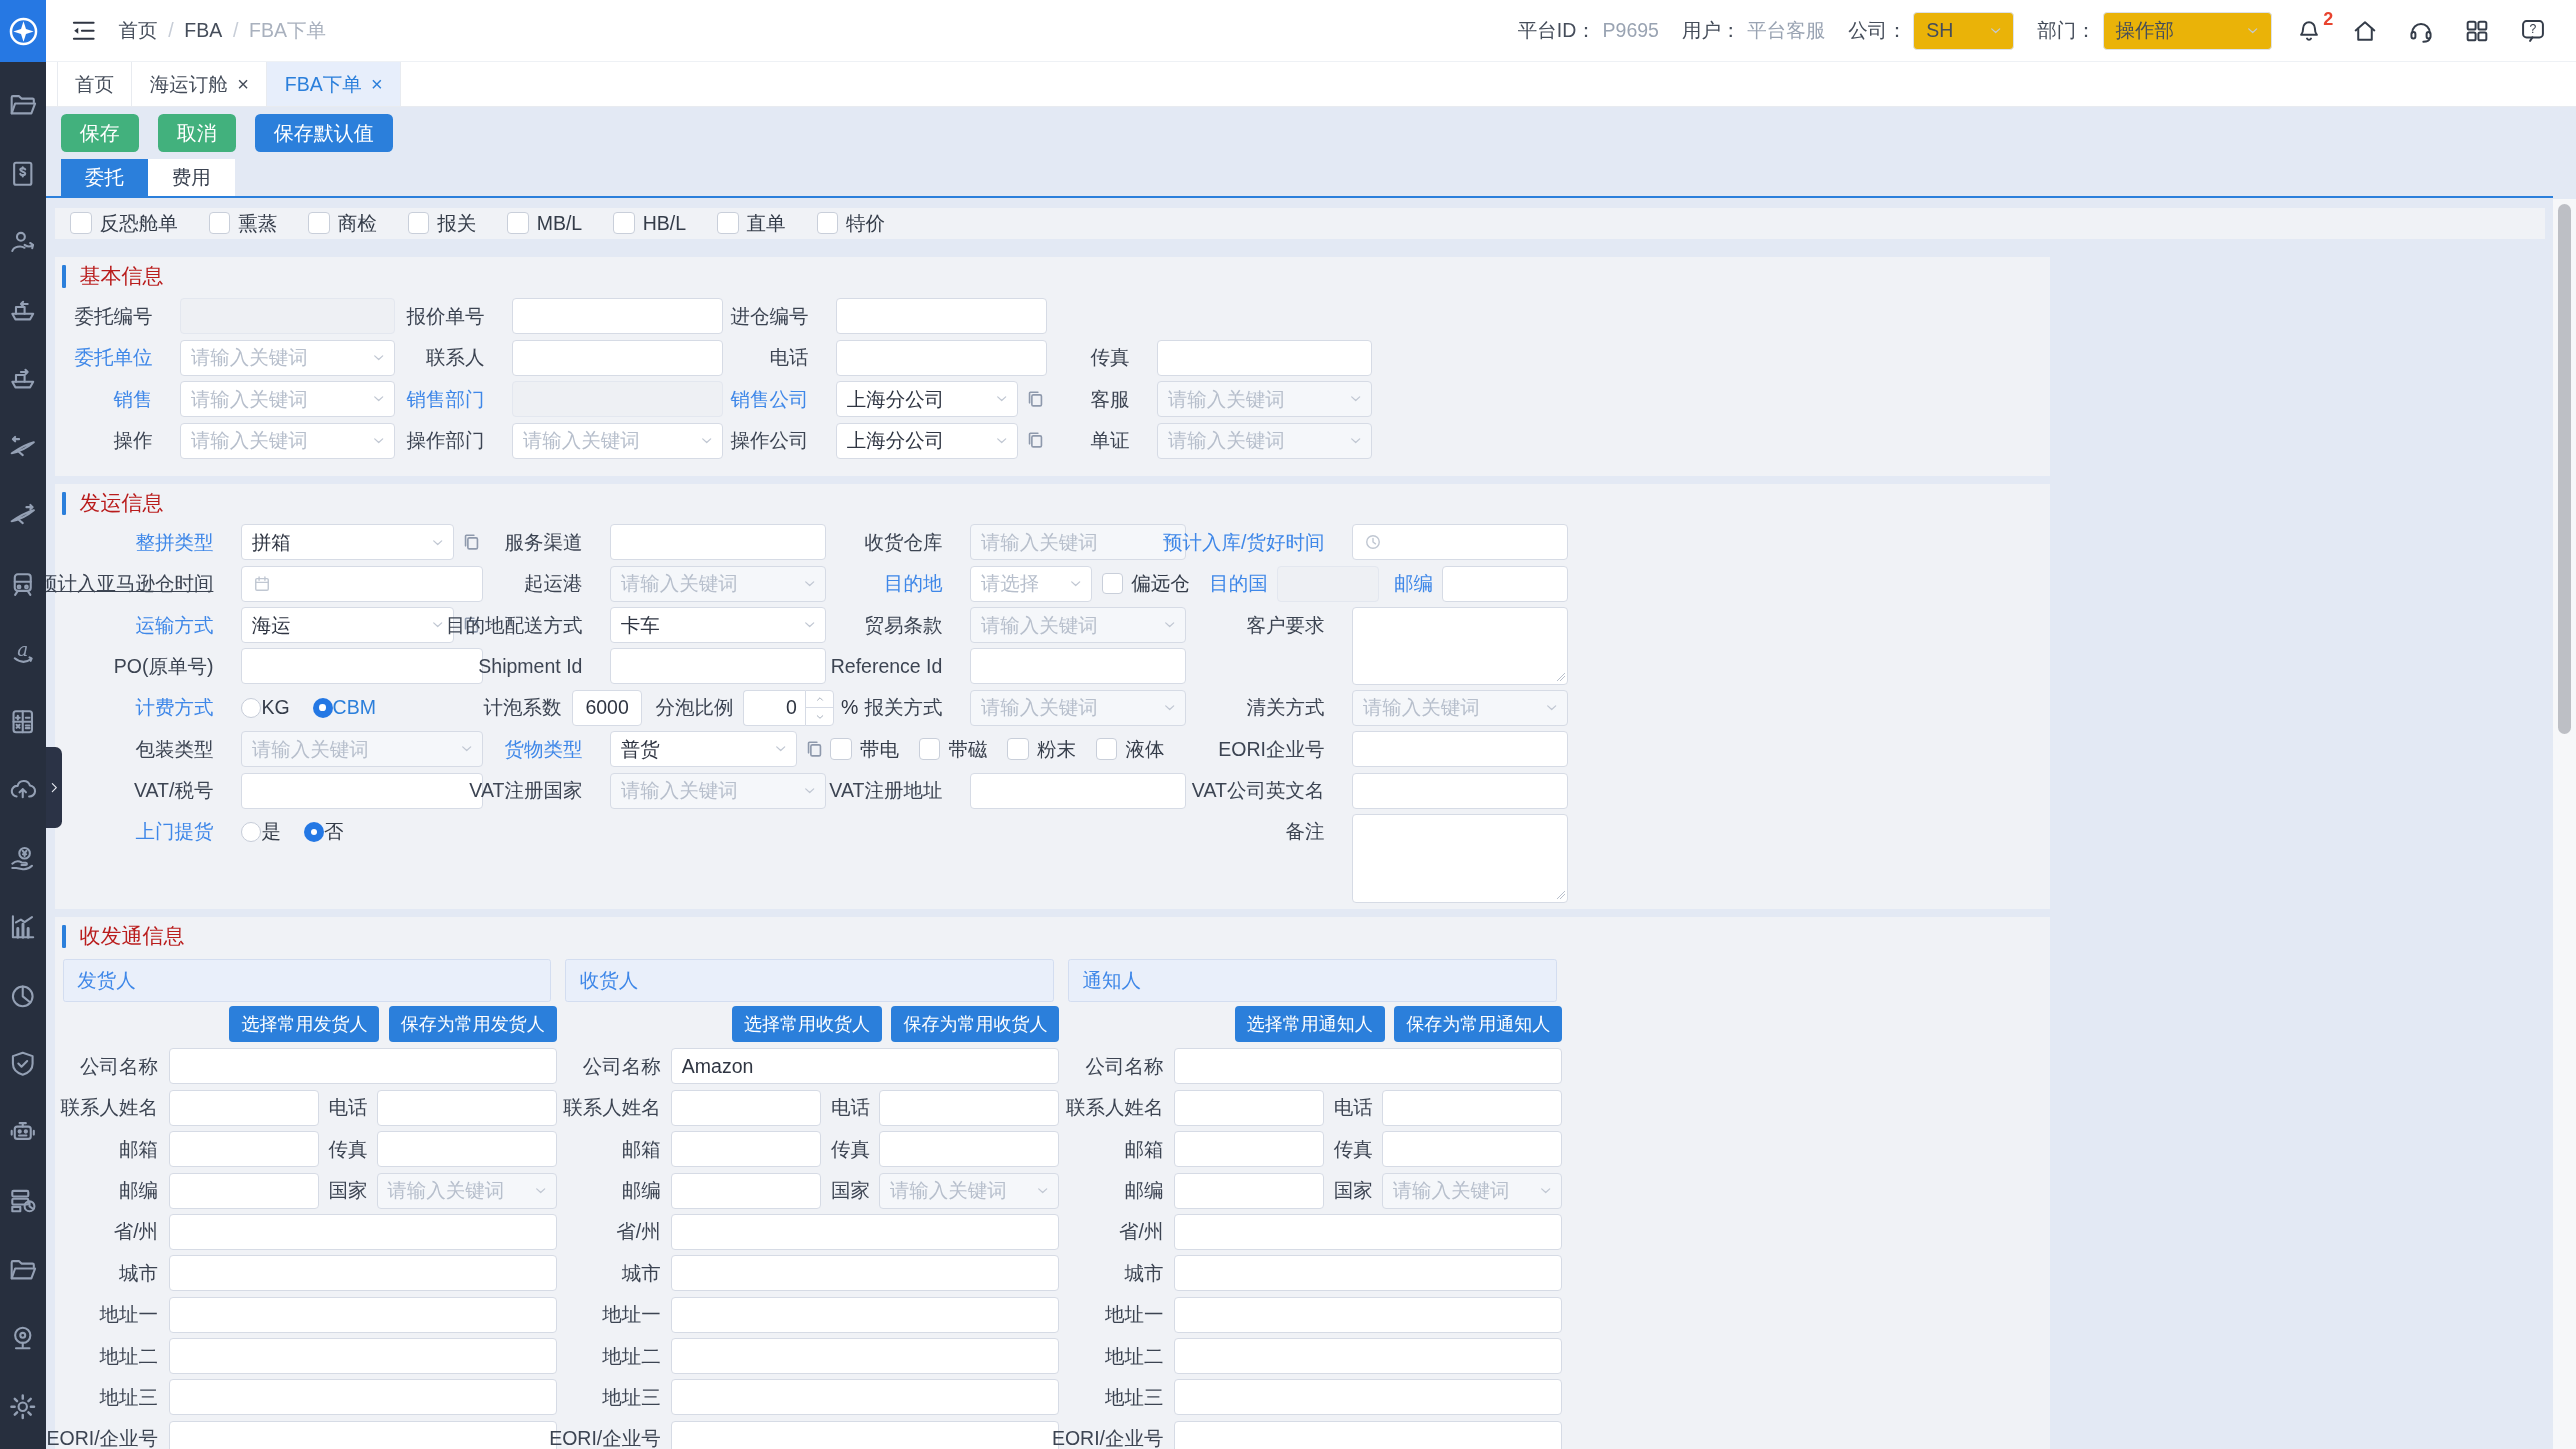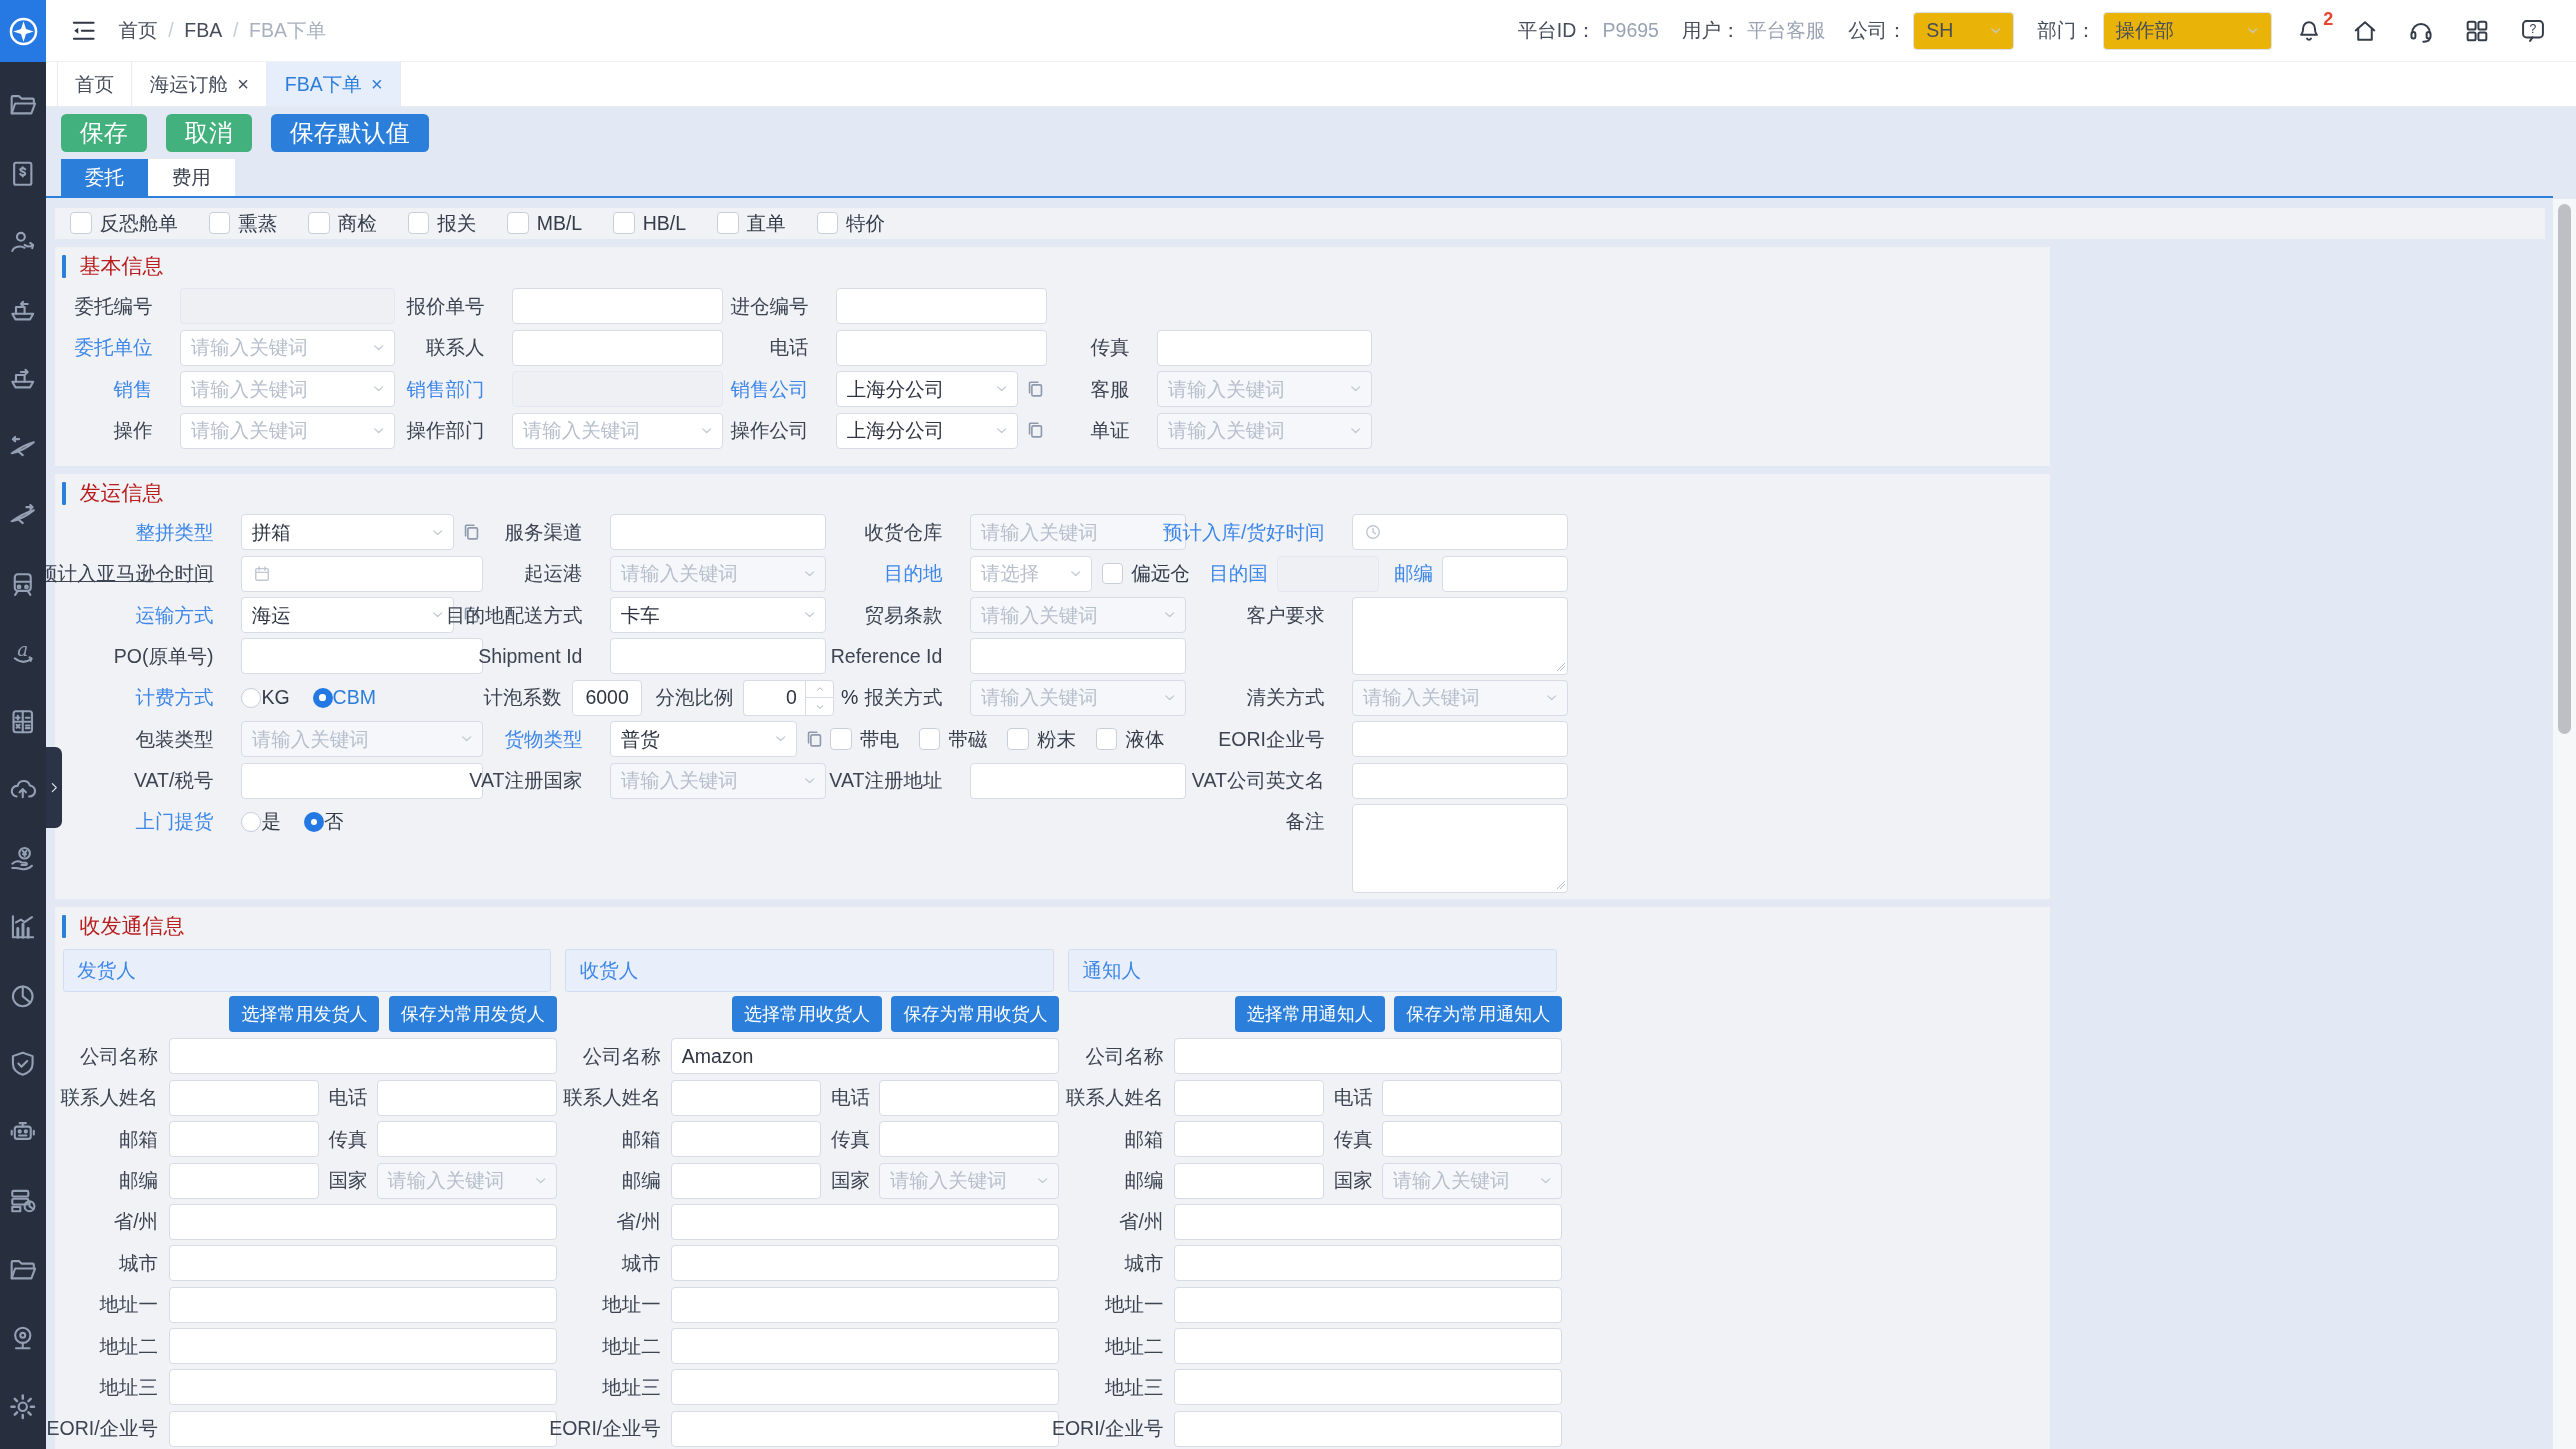--- a/index.html
+++ b/index.html
@@ -33,29 +33,29 @@
   
   .tabstrip{position:fixed;left:46px;top:62px;right:0;height:45px;background:#fff;border-bottom:0.7px solid #e8ebf0;
     display:flex;align-items:stretch;padding-left:10.7px;z-index:20}
   .ntab{display:flex;align-items:center;gap:9.4px;padding:0 17.4px;border-left:0.7px solid #e8ebf0;color:#454d5a;white-space:nowrap}
   .ntab:last-child{border-right:0.7px solid #e8ebf0}
   .ntab.active{background:#e7eefb;color:#2b7fdb}
   .ntab .x{font-size:20px;line-height:1;color:inherit}
   
   .main{position:absolute;left:46px;top:107px;right:0;bottom:0;background:#e3e9f4}
   .toolbar{height:52px;display:flex;align-items:center;gap:19px;padding-left:14.8px}
-  .btn{height:38px;padding:0 19px;border-radius:5.4px;color:#fff;font-size:24px;display:flex;align-items:center;cursor:pointer}
+  .btn{height:38px;padding:0 19px;border-radius:5.4px;color:#fff;font-size:20px;display:flex;align-items:center;cursor:pointer}
   .btn.green{background:#42b17d}
   .btn.blue{background:#2b7fdb}
   .formtabs{height:39px;display:flex;padding-left:14.8px;border-bottom:2.7px solid #2b7fdb;margin-right:23px}
   .ftab{min-width:74px;padding:0 24px;display:flex;align-items:center;justify-content:center;background:#fff;color:#3c4452}
   .ftab.active{background:#2b7fdb;color:#fff}
   .content{position:absolute;top:94px;bottom:0;left:0;right:23px;overflow:hidden;padding:6.7px 0 0 9.4px}
   .card{background:#f0f2f6;width:1995px;margin-bottom:8px}
-  .checkrow{width:2490px;height:31px;display:flex;align-items:center;gap:31px;padding-left:14.8px;margin-bottom:8px}
+  .checkrow{width:2490px;height:31px;display:flex;align-items:center;gap:31px;padding-left:14.8px;margin-bottom:18px}
   .ckitem{display:flex;align-items:center;gap:8px;color:#343c49;white-space:nowrap}
   .ckbox{width:21.5px;height:21.5px;background:#fff;border:1.3px solid #c9cfda;border-radius:4px;flex:none}
   .sec-title{display:flex;align-items:center;gap:13.4px;height:39px;padding-left:6.7px;color:#b91c1c;font-size:21px}
   .sec-title::before{content:"";width:4px;height:23px;background:#2b7fdb;border-radius:1.3px}
   
   .lb{display:flex;align-items:center;justify-content:flex-end;padding-right:12px;color:#3c4452;white-space:nowrap}
   .lb.blue{color:#3e87e8}
   .fw{display:flex;align-items:center;height:36px;padding-left:16px}
   .inp{height:36px;background:#fff;border:0.7px solid #d6dbe5;border-radius:4px;display:flex;align-items:center;
     padding:0 9.4px;flex:1;min-width:0;color:#2f3542}

